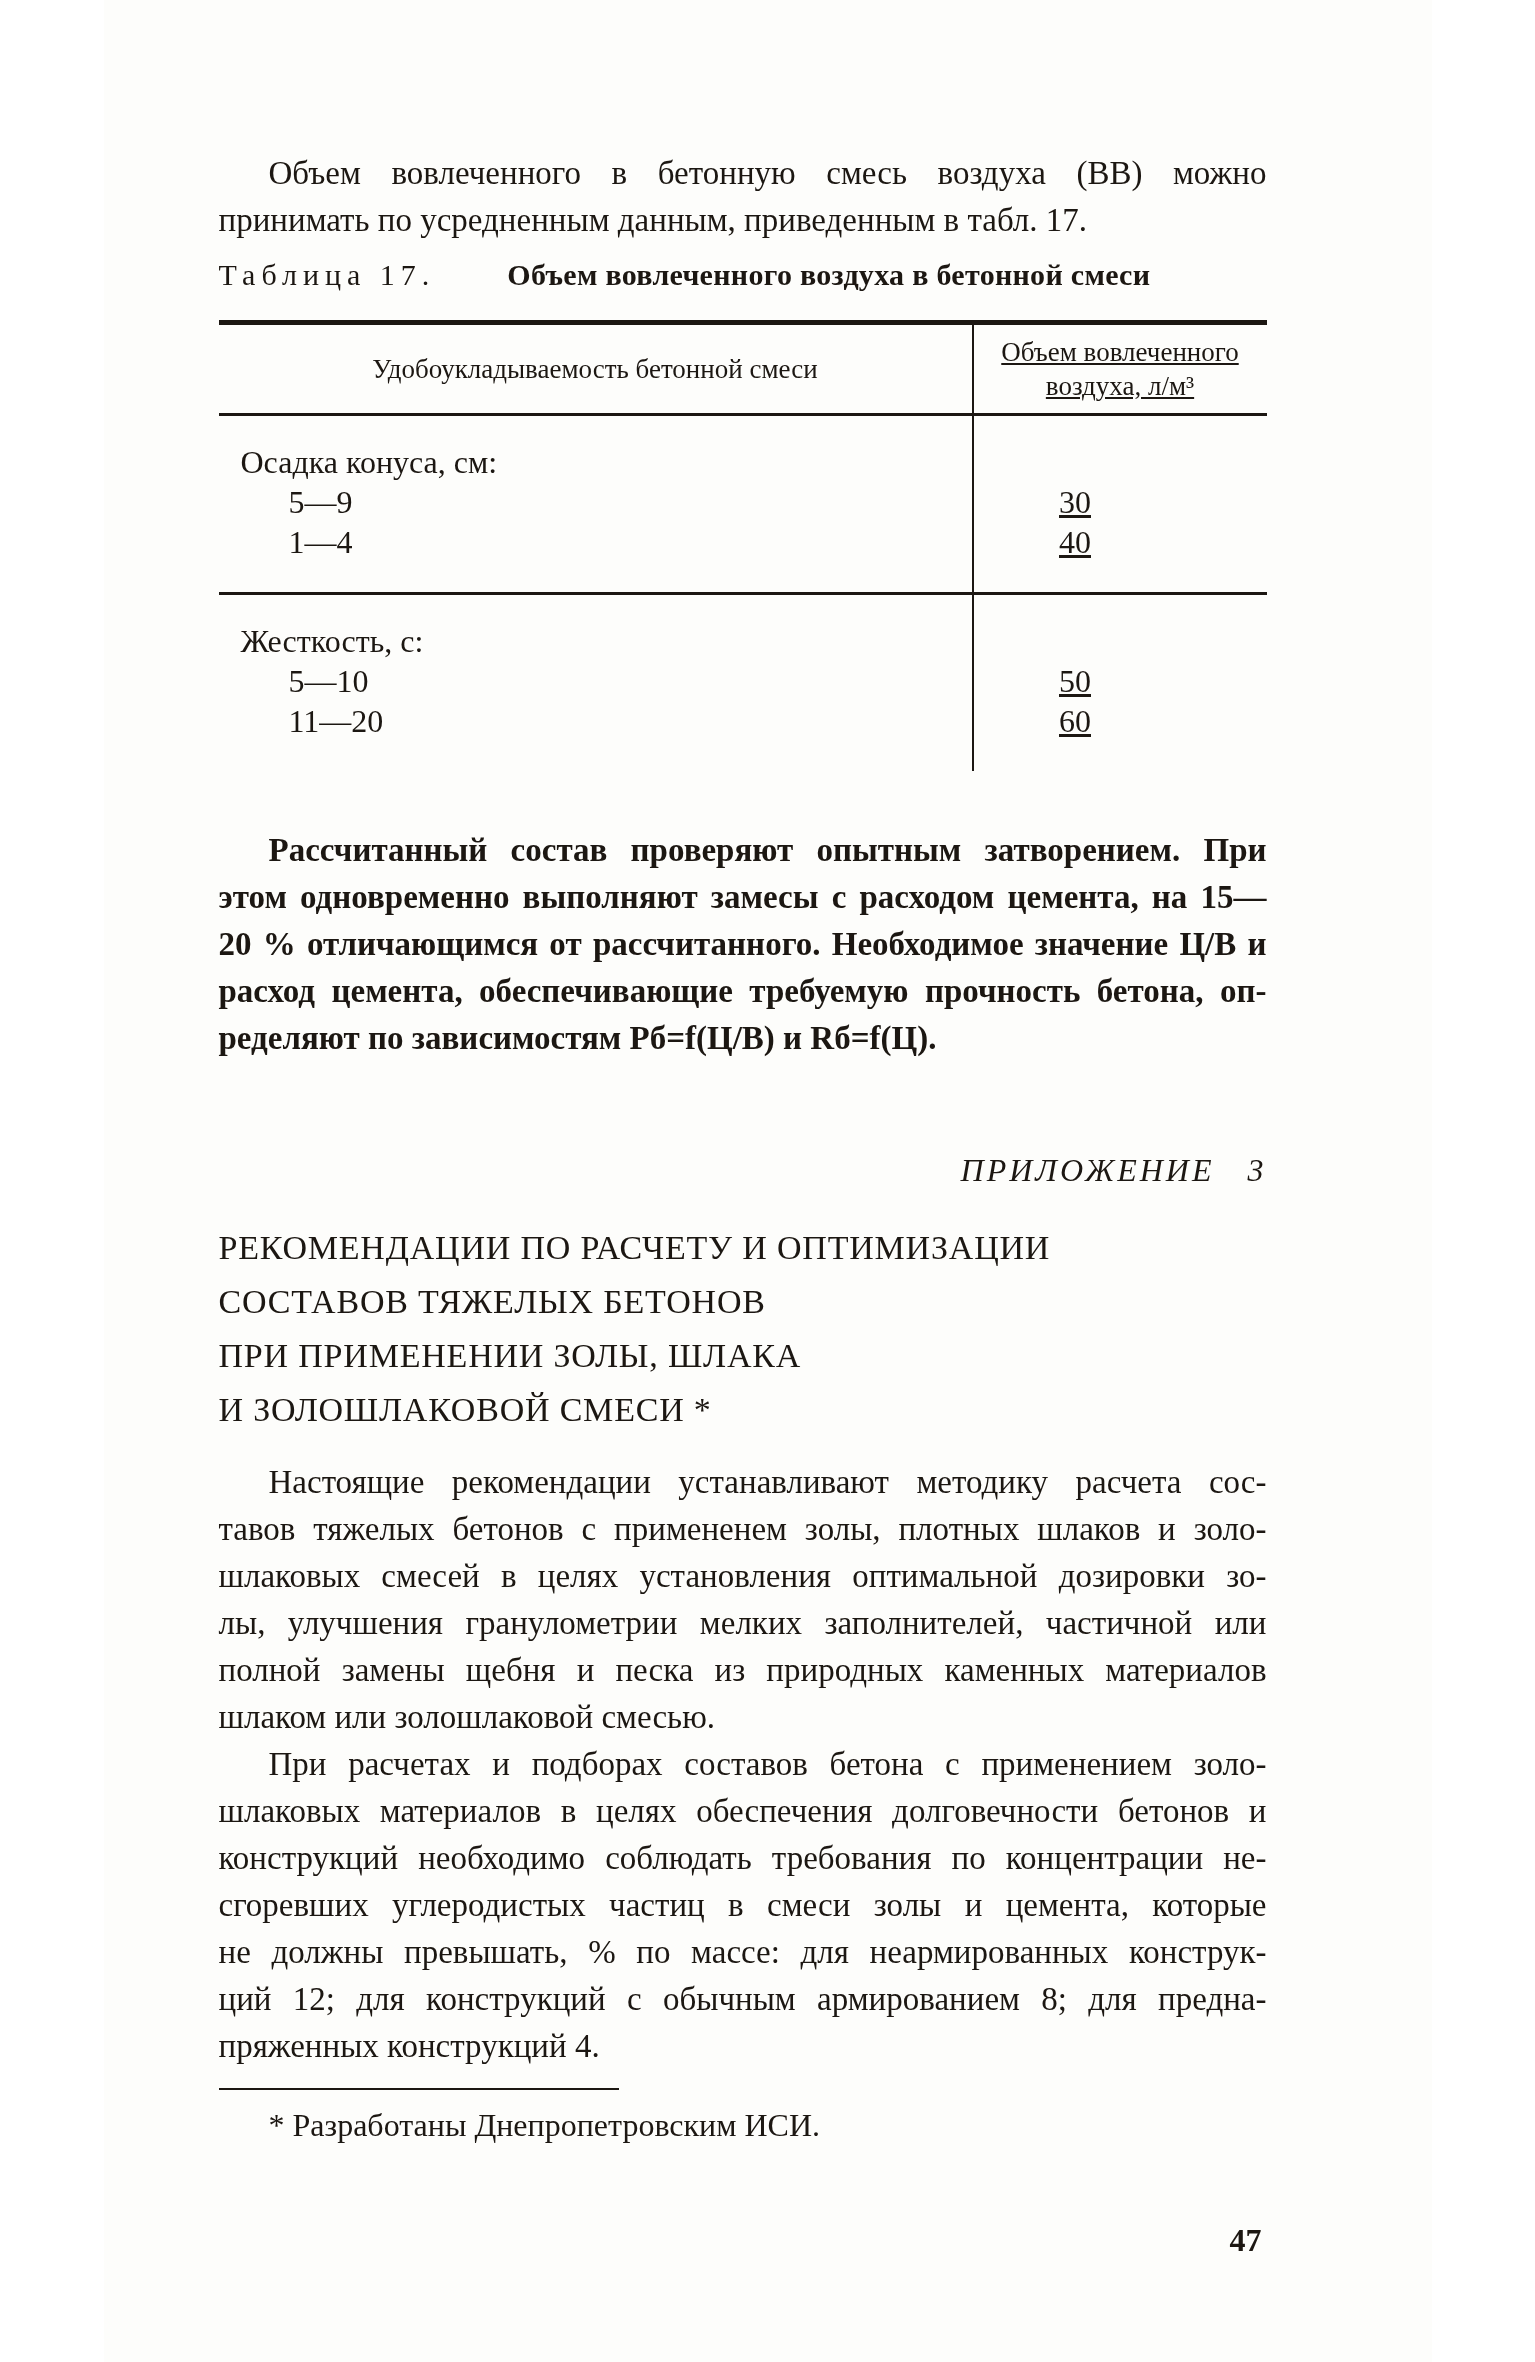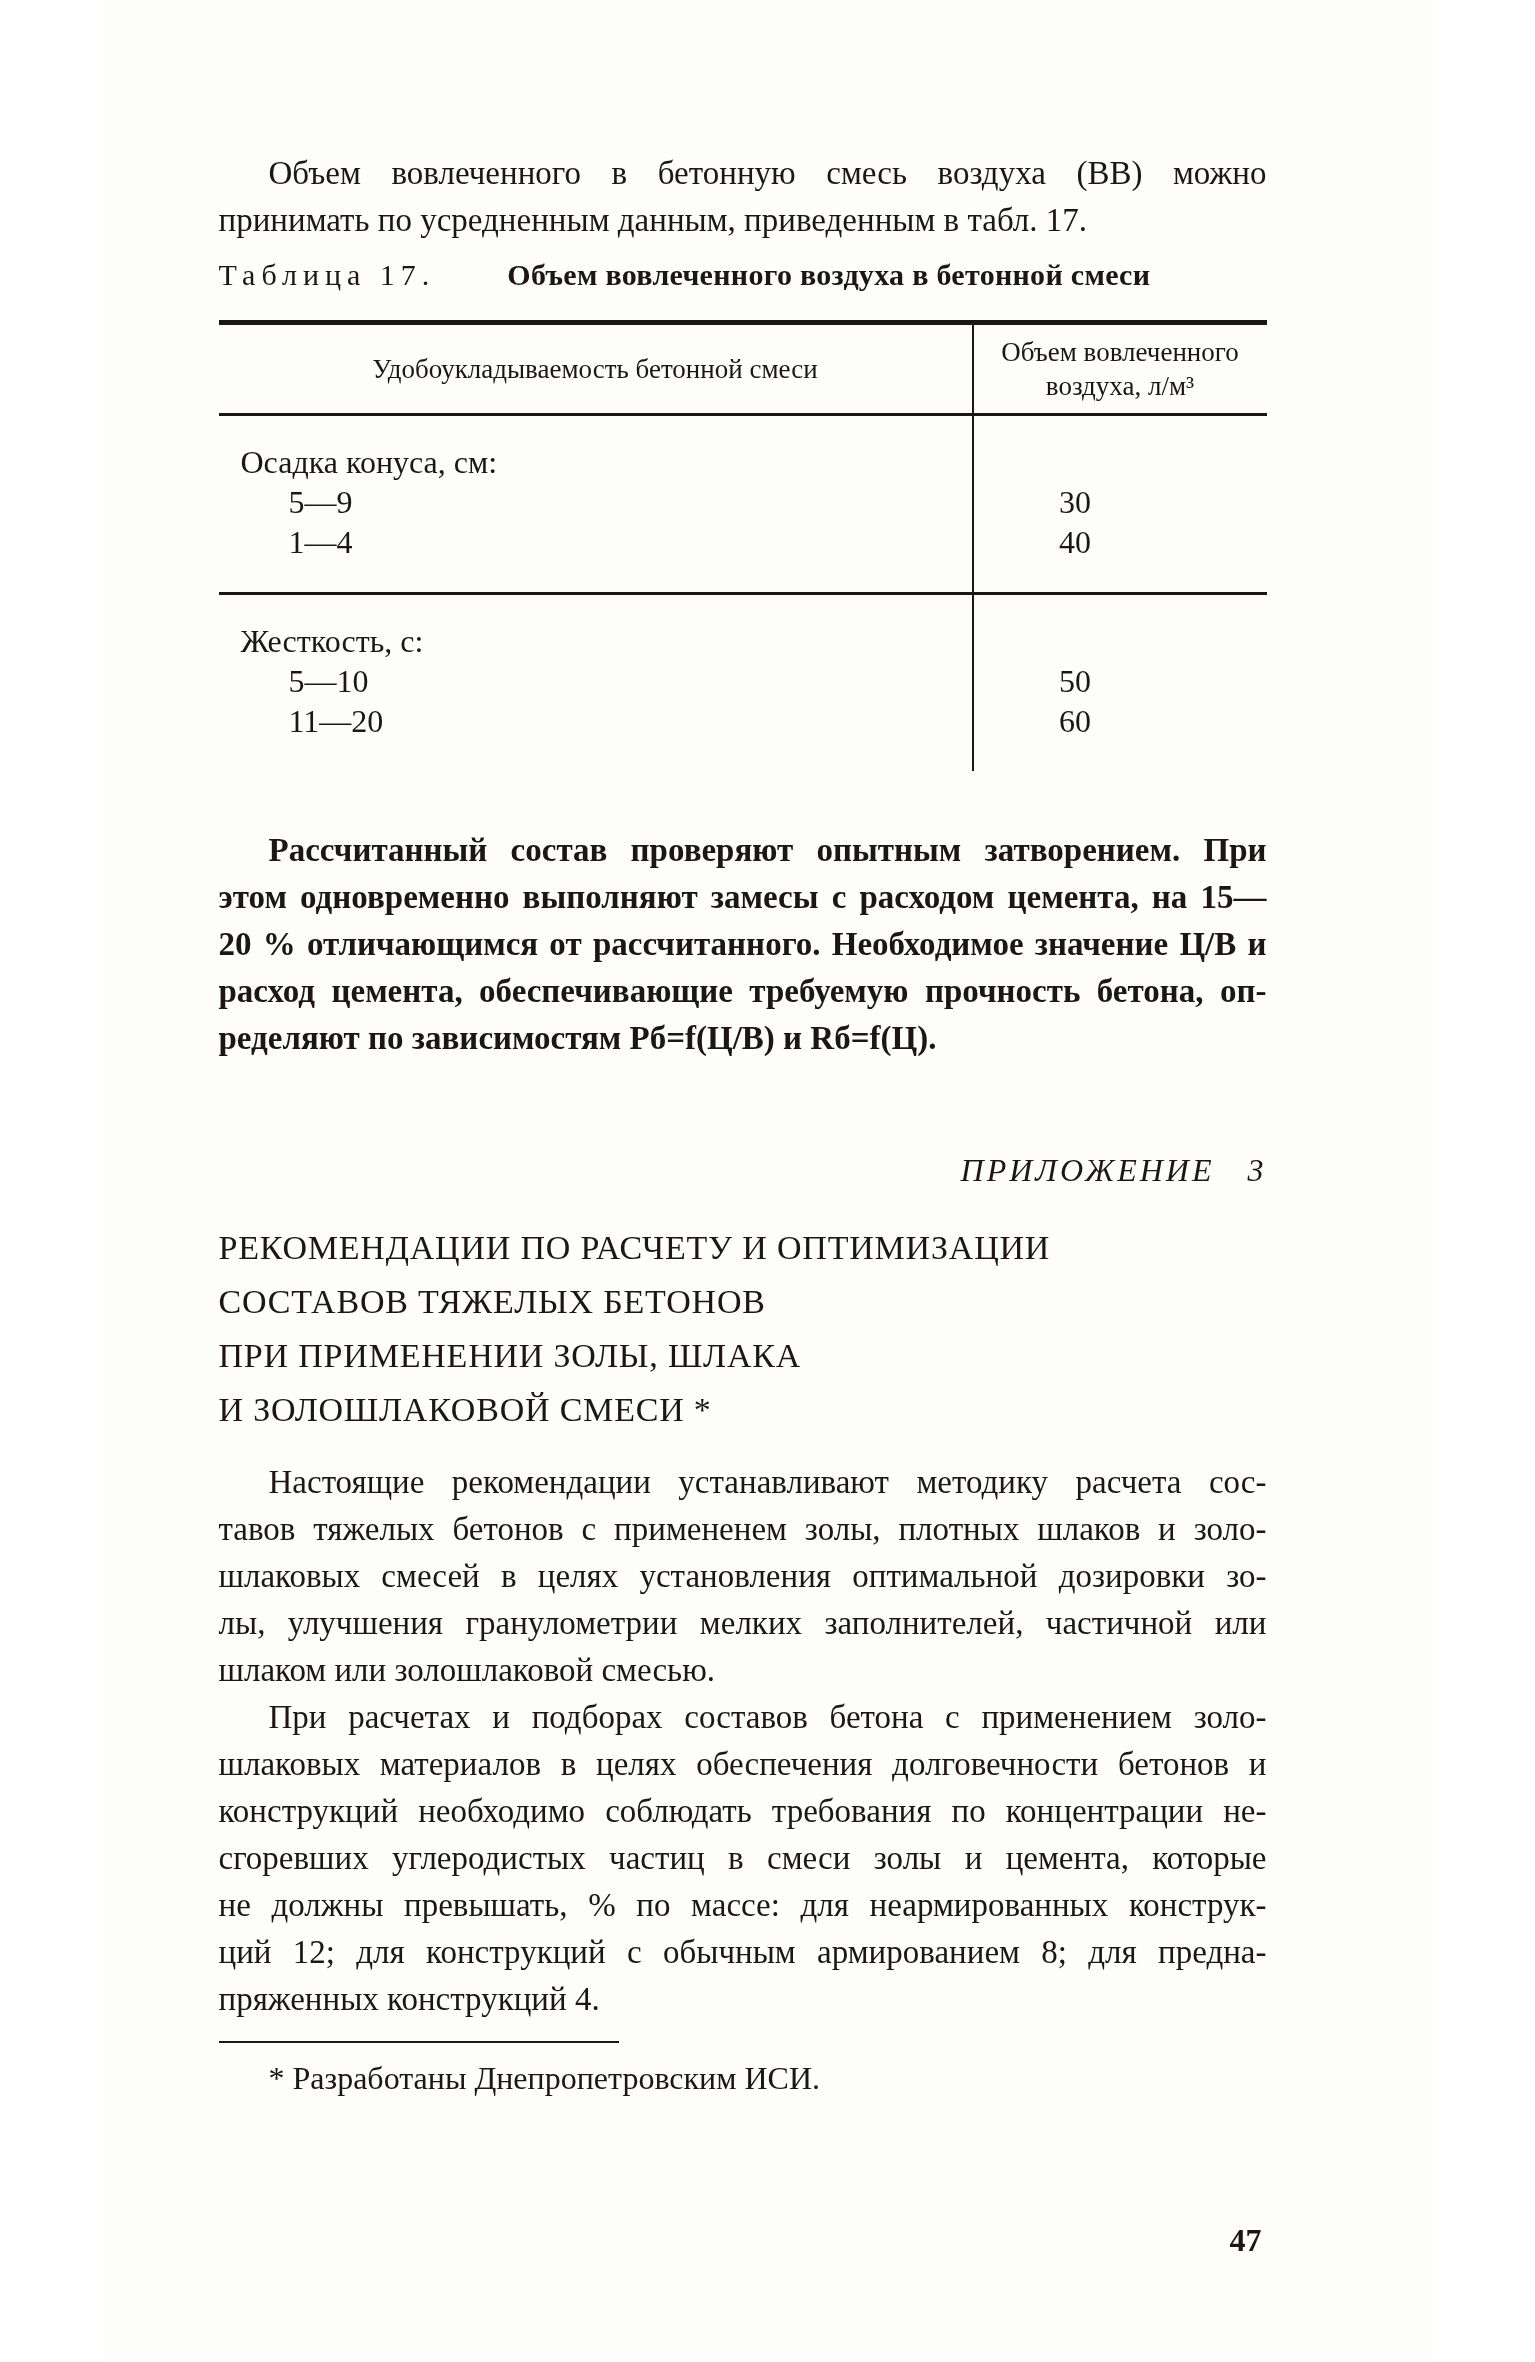--- a/index.html
+++ b/index.html
@@ -25,21 +25,21 @@
   .p-app  { margin-top: 22px; }
 
   
   .tbl-caption { margin-top: 14px; display: flex; align-items: baseline; font-size: 30px; white-space: nowrap; }
   .tbl-caption .lbl { letter-spacing: 6px; }
   .tbl-caption .ttl { font-weight: bold; margin-left: 72px; letter-spacing: 0.3px; }
 
   
   .t17 { margin-top: 28px; border-top: 5px solid var(--ink, #1c1712); }
   .t17 .c1 { width: 755px; border-right: 2px solid var(--ink, #1c1712); }
-  .t17 .c2 { flex: 1; }
+  .t17 .c2 { flex: 1; text-decoration: underline; }
   .t-head { display: flex; border-bottom: 3px solid var(--ink, #1c1712); }
   .t-head .c1 {
     display: flex; align-items: center; justify-content: center;
     padding: 20px 10px; font-size: 27px;
   }
   .t-head .c2 {
     display: flex; flex-direction: column; align-items: center; justify-content: center;
     font-size: 27px; line-height: 34px; padding: 10px 0;
   }
   .t-grp { display: flex; font-size: 32px; line-height: 40px; }
@@ -131,20 +131,21 @@
       <div>СОСТАВОВ ТЯЖЕЛЫХ БЕТОНОВ</div>
       <div>ПРИ ПРИМЕНЕНИИ ЗОЛЫ, ШЛАКА</div>
       <div>И ЗОЛОШЛАКОВОЙ СМЕСИ *</div>
     </div>
 
   <div class="para p-app">
       <div>Настоящие рекомендации устанавливают методику расчета сос-</div>
       <div>тавов тяжелых бетонов с примененем золы, плотных шлаков и золо-</div>
       <div>шлаковых смесей в целях установления оптимальной дозировки зо-</div>
       <div>лы, улучшения гранулометрии мелких заполнителей, частичной или</div>
+      <div>полной замены щебня и песка из природных каменных материалов</div>
       <div>шлаком или золошлаковой смесью.</div>
     </div>
 
   <div class="para">
       <div>При расчетах и подборах составов бетона с применением золо-</div>
       <div>шлаковых материалов в целях обеспечения долговечности бетонов и</div>
       <div>конструкций необходимо соблюдать требования по концентрации не-</div>
       <div>сгоревших углеродистых частиц в смеси золы и цемента, которые</div>
       <div>не должны превышать, % по массе: для неармированных конструк-</div>
       <div>ций 12; для конструкций с обычным армированием 8; для предна-</div>

